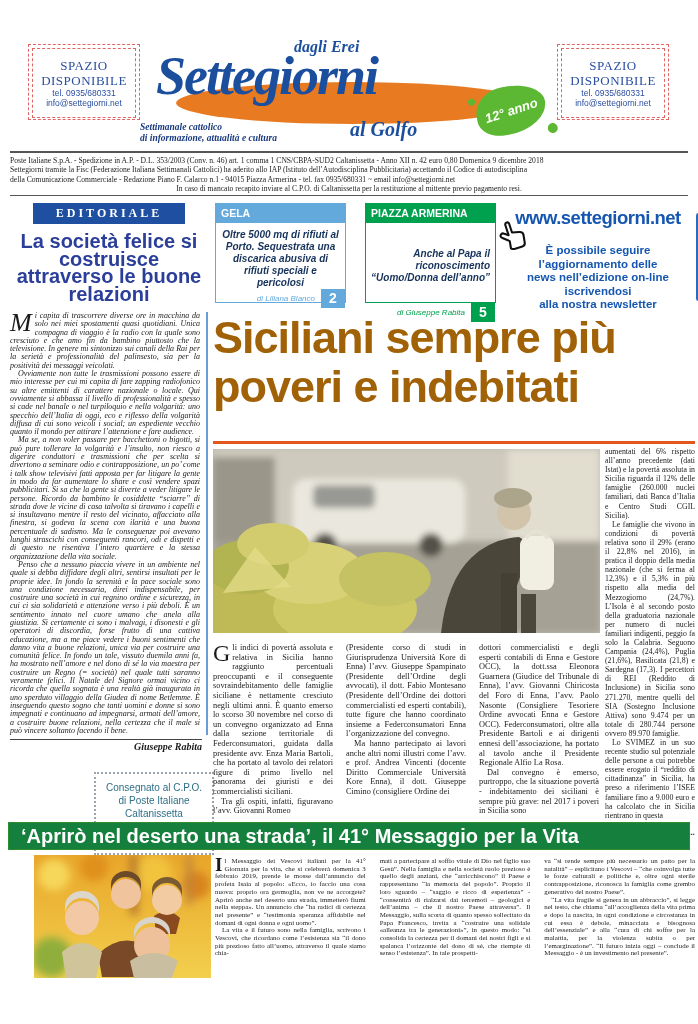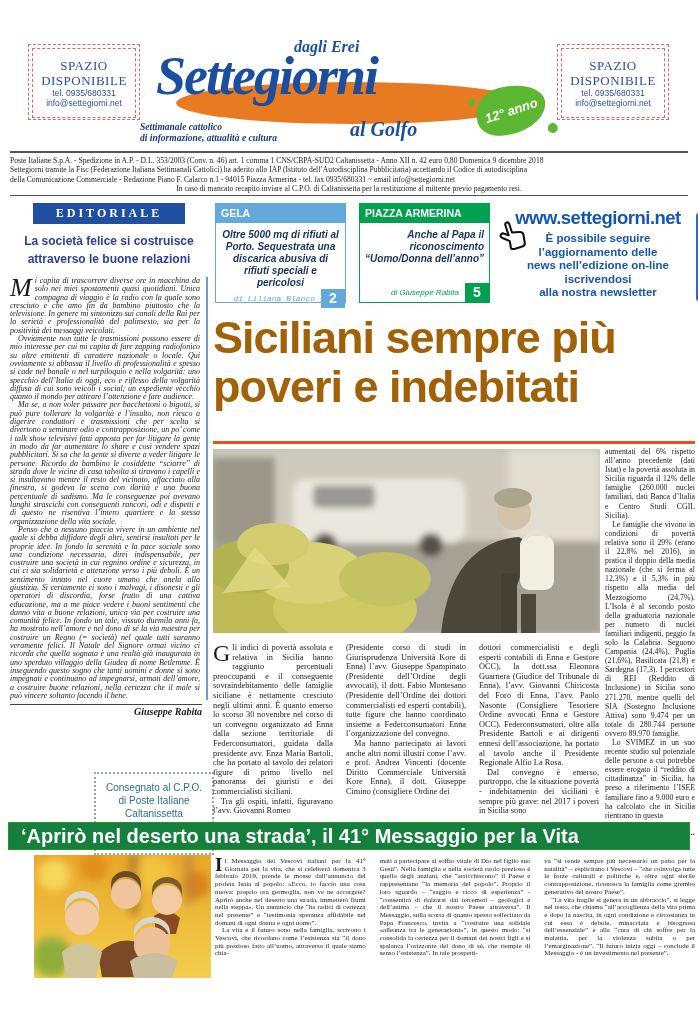--- a/index.html
+++ b/index.html
@@ -32,54 +32,54 @@
   
   .mailing{position:absolute;left:10px;top:151px;width:678px;border-top:2px solid #555;border-bottom:1px solid #555;
            padding:3px 0 2px;font-size:7.6px;line-height:9.3px;color:#222;}
   .mailing .center{text-align:center;}
 
   
   .editorial{position:absolute;left:10px;top:203px;width:198px;}
   .edit-bar{width:152px;margin:0 auto;height:21px;background:#1e4fa0;color:#fff;text-align:center;
             font-weight:bold;font-size:12px;letter-spacing:3px;line-height:21px;}
   .edit-title{margin-top:9px;text-align:center;font-family:"Liberation Sans",sans-serif;font-weight:bold;
-              font-size:12px;line-height:17.5px;color:#2b3f9a;}
+              font-size:20px;line-height:17.5px;color:#2b3f9a;}
   .edit-body{margin-top:9px;border-right:2px solid #6d9bd8;padding-right:6px;font-style:italic;
              font-size:8px;line-height:8.3px;text-align:justify;}
   .edit-body p{margin:0;}
   .edit-body p.ind{text-indent:8px;}
   .dc-m{float:left;font-size:26px;line-height:20px;padding:1px 3px 0 0;font-style:italic;}
   .edit-sign{width:192px;border-top:1px solid #444;margin-top:4px;padding-top:1px;text-align:right;
              font-weight:bold;font-style:italic;font-size:10px;}
   .consign{position:absolute;left:94px;top:772px;width:110px;border:2px dotted #9aa4ac;padding:7px 3px;
            text-align:center;font-family:"Liberation Sans",sans-serif;font-size:10px;line-height:13px;color:#2e6f86;}
 
   
   .main{position:absolute;left:213px;top:203px;width:482px;height:619px;}
 
   .teaser{position:absolute;top:0;width:131px;height:100px;background:#fff;display:flex;flex-direction:column;box-sizing:border-box;}
   .teaser-gela{left:2px;border:1px solid #64a9dc;}
-  .teaser-pa{left:146px;border:1px solid #00a14e;}
+  .teaser-pa{left:152px;border:1px solid #00a14e;gap:19px;}
   .t-head{position:relative;height:19px;color:#fff;font-family:"Liberation Sans",sans-serif;font-weight:bold;
           font-size:10.5px;line-height:19px;padding-left:5px;}
   .teaser-gela .t-head{background:#64a9dc;} .teaser-pa .t-head{background:#00a14e;}
   .t-body{flex:1;padding:6px 5px 0;font-family:"Liberation Sans",sans-serif;font-weight:bold;font-style:italic;
           font-size:10px;line-height:12px;color:#16325b;}
   .teaser-gela .t-body{text-align:center;} .teaser-pa .t-body{text-align:right;}
   .t-foot{display:flex;align-items:center;justify-content:flex-end;height:19px;}
   .t-byline{font-style:italic;font-size:8px;margin-right:6px;font-family:"Liberation Sans",sans-serif;}
-  .teaser-gela .t-byline{color:#64a9dc;font-family:Liberation Mono, monospace;} .teaser-pa .t-byline{color:#00a14e;}
+  .teaser-gela .t-byline{color:#64a9dc;} .teaser-pa .t-byline{color:#00a14e;}
   .t-num{width:24px;height:19px;color:#fff;font-family:"Liberation Sans",sans-serif;font-weight:bold;
          font-size:14px;text-align:center;line-height:19px;}
   .teaser-gela .t-num{background:#64a9dc;} .teaser-pa .t-num{background:#00a14e;}
 
   .promo{position:absolute;left:288px;top:4px;width:194px;text-align:center;color:#1456b0;
          font-family:"Liberation Sans",sans-serif;}
   .promo-url{font-weight:bold;font-size:18.5px;letter-spacing:-0.5px;}
-  .promo-text{margin-top:3px;font-weight:bold;font-size:11.5px;line-height:13.5px;}
+  .promo-text{margin-top:15px;font-weight:bold;font-size:11.5px;line-height:13.5px;}
   .promo-hand{position:absolute;left:-6px;top:12px;transform:rotate(-18deg);}
   .promo-bar{position:absolute;right:-6px;top:6px;width:5px;height:88px;background:#2a6bbf;border-radius:3px;}
 
   .headline{position:absolute;left:0;top:110px;width:482px;font-family:"Liberation Sans",sans-serif;
             font-weight:bold;font-size:45px;line-height:49px;letter-spacing:-1px;color:#a16207;}
   .subhead{position:absolute;left:2px;top:213px;width:480px;font-style:italic;font-size:16px;color:#222;margin-top:44px;}
   .orange-rule{position:absolute;left:0;top:238px;width:482px;height:3px;background:#e2571b;}
 
   .photo1{position:absolute;left:0;top:246px;width:387px;height:184px;}
   .photo1 svg{display:block;}

